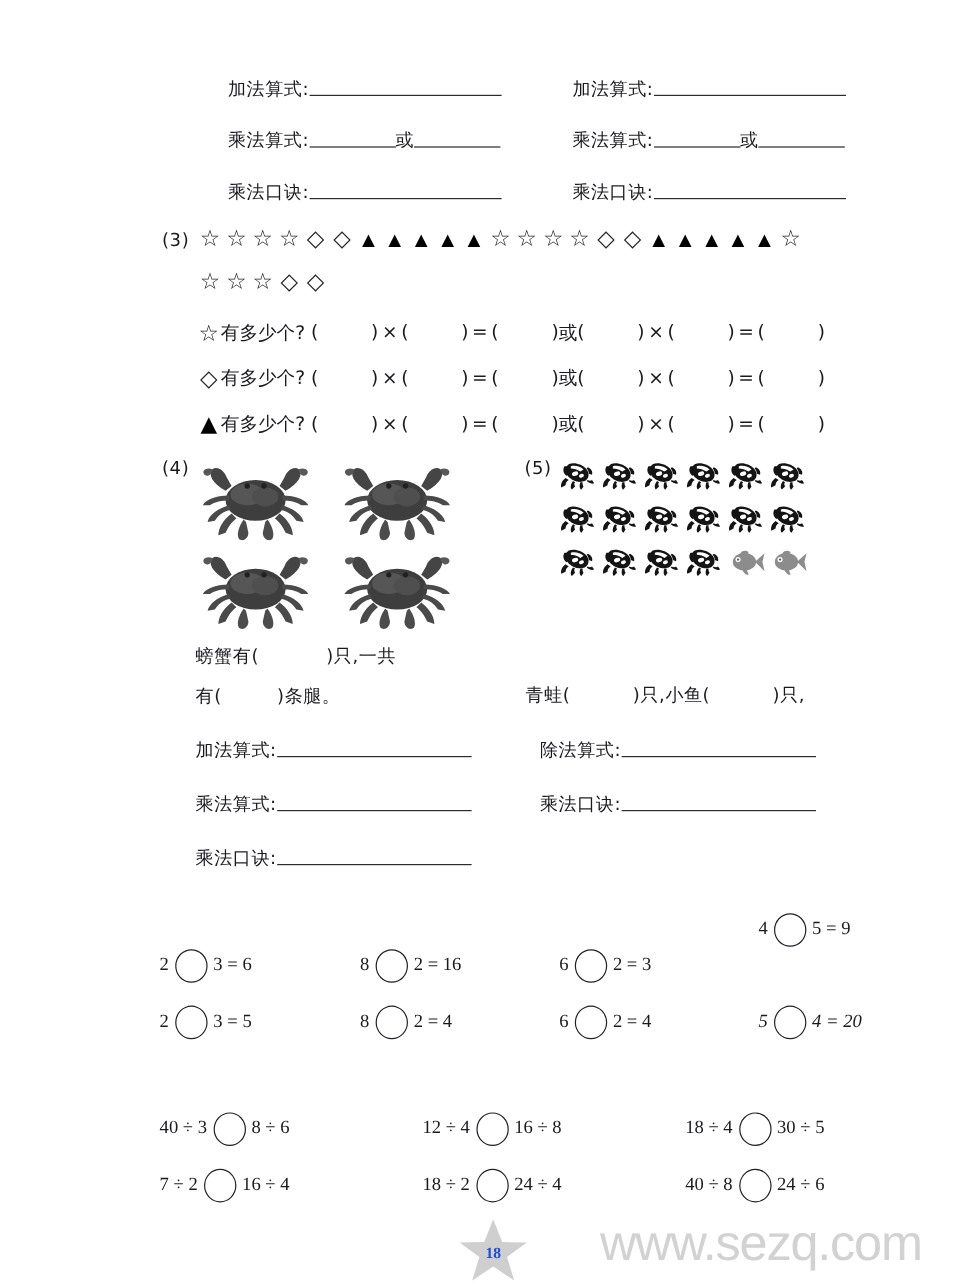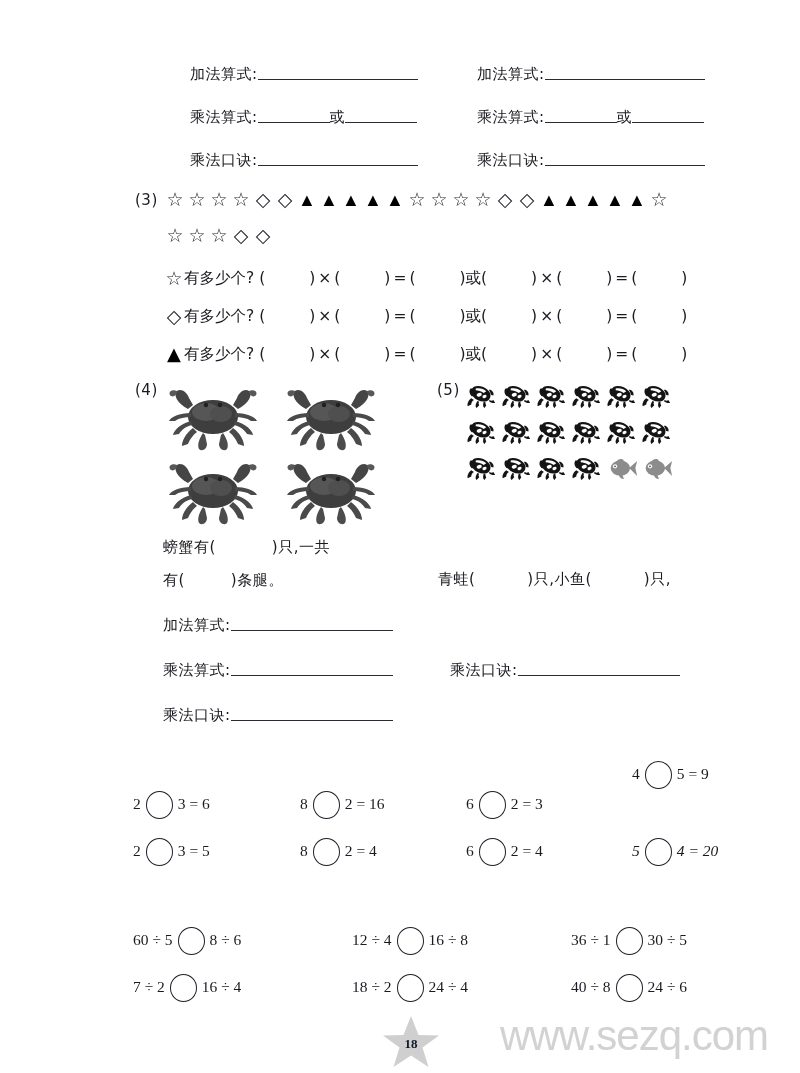--- a/index.html
+++ b/index.html
@@ -100,21 +100,21 @@
   
   .star-badge {
     position: absolute;
     width: 60px;
     height: 58px;
   }
   .pageno {
     position: absolute;
     font-size: 13px;
     font-weight: bold;
-    color: #0f172a;
+    color: #1d4ed8;
     text-align: center;
     width: 60px;
   }
   .watermark {
     position: absolute;
     font-family: "Liberation Sans", "DejaVu Sans", sans-serif;
     font-size: 42px;
     color: #d2d2d2;
     letter-spacing: -1px;
     white-space: nowrap;
@@ -535,39 +535,42 @@
           </g>
           <circle cx="8" cy="10" r="2.4" fill="#ffffff"></circle>
           <circle cx="8" cy="10" r="1.1" fill="#5a5a5a"></circle>
         </svg></div>
     </div>
 
   <div class="row lbl cn" style="left:438px; top:538px;margin-top:32px;">
     <span>青蛙(</span><span class="gap" style="width:52px;"></span><span>)只,小鱼(</span><span class="gap" style="width:52px;"></span><span>)只,</span>
   </div>
 
+  <div class="row lbl cn" style="left:450px; top:616px;">
+    <span>除法算式:</span><span class="blank" style="width:162px;"></span>
+  </div>
   <div class="row lbl cn" style="left:450px; top:661px;">
     <span>乘法口诀:</span><span class="blank" style="width:162px;"></span>
   </div>
 
   <div id="q7-rows">
       <div class="expr" style="left: 133px; top: 791px;"><span>2</span><span class="circ"></span><span>3 = 6</span></div>
       <div class="expr" style="left: 300px; top: 791px;"><span>8</span><span class="circ"></span><span>2 = 16</span></div>
       <div class="expr" style="left: 466px; top: 791px;"><span>6</span><span class="circ"></span><span>2 = 3</span></div>
       <div class="expr" style="left: 632px; top: 761px;"><span>4</span><span class="circ"></span><span>5 = 9</span></div>
       <div class="expr" style="left: 133px; top: 838px;"><span>2</span><span class="circ"></span><span>3 = 5</span></div>
       <div class="expr" style="left: 300px; top: 838px;"><span>8</span><span class="circ"></span><span>2 = 4</span></div>
       <div class="expr" style="left: 466px; top: 838px;"><span>6</span><span class="circ"></span><span>2 = 4</span></div>
       <div class="expr" style="left: 632px; top: 838px; font-style: italic;"><span>5</span><span class="circ"></span><span>4 = 20</span></div>
     </div>
 
   <div id="q8-rows">
-      <div class="expr" style="left: 133px; top: 927px;"><span>60 ÷ 5</span><span class="circ"></span><span>8 ÷ 6</span></div>
+      <div class="expr" style="left: 133px; top: 927px;"><span>40 ÷ 3</span><span class="circ"></span><span>8 ÷ 6</span></div>
       <div class="expr" style="left: 352px; top: 927px;"><span>12 ÷ 4</span><span class="circ"></span><span>16 ÷ 8</span></div>
-      <div class="expr" style="left: 571px; top: 927px;"><span>36 ÷ 1</span><span class="circ"></span><span>30 ÷ 5</span></div>
+      <div class="expr" style="left: 571px; top: 927px;"><span>18 ÷ 4</span><span class="circ"></span><span>30 ÷ 5</span></div>
       <div class="expr" style="left: 133px; top: 974px;"><span>7 ÷ 2</span><span class="circ"></span><span>16 ÷ 4</span></div>
       <div class="expr" style="left: 352px; top: 974px;"><span>18 ÷ 2</span><span class="circ"></span><span>24 ÷ 4</span></div>
       <div class="expr" style="left: 571px; top: 974px;"><span>40 ÷ 8</span><span class="circ"></span><span>24 ÷ 6</span></div>
     </div>
 
   <div class="star-badge" style="left:381px; top:1014px;">
     <svg viewBox="0 0 60 58" width="60" height="58" aria-hidden="true">
       <polygon points="30,2 37.5,21 58,21.5 41.5,33.5 47.5,53 30,41.5 12.5,53 18.5,33.5 2,21.5 22.5,21" fill="#cfcfcf"></polygon>
     </svg>
   </div>

